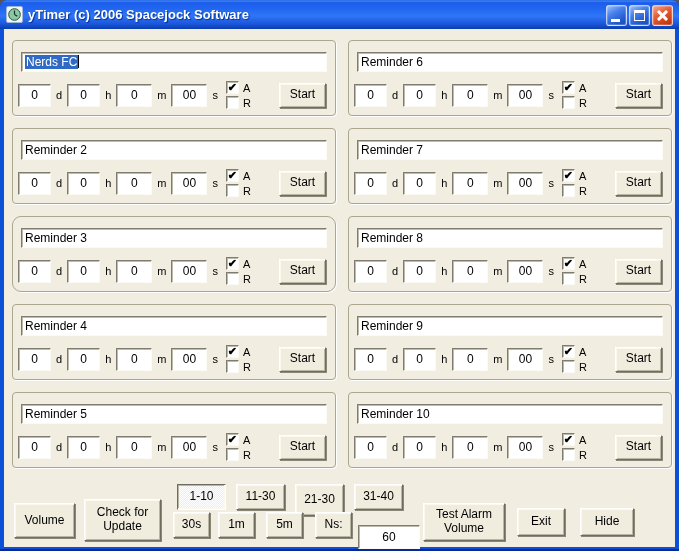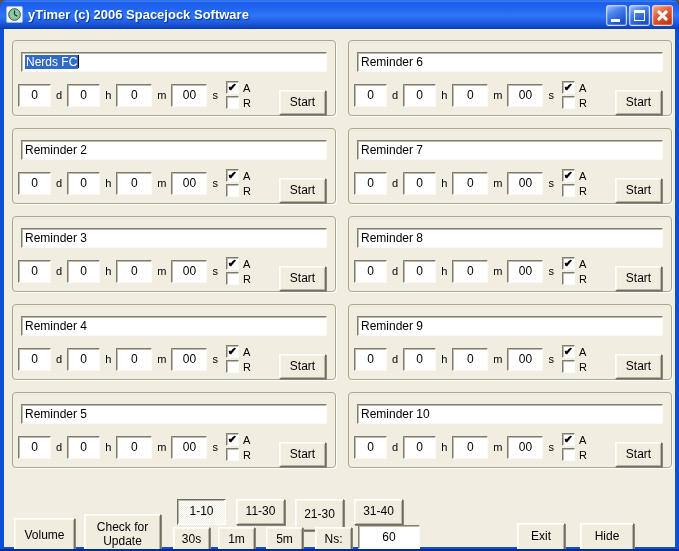--- a/index.html
+++ b/index.html
@@ -42,21 +42,21 @@
   .num-input { height:23px; text-align:center; font-size:12px; font-family:inherit; padding:0; outline:none; }
   .w33 { width:33px; } .w36 { width:36px; }
   .unit { font-size:11px; margin:0 5px; }
   .chk-col { display:flex; flex-direction:column; gap:2px; margin-left:3px; }
   .chk-row { display:flex; align-items:center; gap:4px; height:13px; }
   .checkbox { width:13px; height:13px; font-size:11px; line-height:11px; text-align:center; font-weight:bold; color:#000; }
   .chk-label { font-size:11px; }
   .btn { background:#F0EDDF; border:1px solid; border-color:#FFFFFF #6F6D60 #6F6D60 #FFFFFF;
     box-shadow:inset 1px 1px 0 #FAF8EF, inset -1px -1px 0 #BAB6A5, 1px 1px 0 #8A8778;
     font-family:inherit; font-size:12px; color:#000; display:flex; align-items:center; justify-content:center;
-    padding:0; cursor:default; text-align:center; line-height:1.15;margin-top:15px; }
+    padding:0; cursor:default; text-align:center; line-height:1.15; }
   .btn.pressed { border-color:#6F6D60 #FFFFFF #FFFFFF #6F6D60;
     box-shadow:inset -1px -1px 0 #FAF8EF, inset 1px 1px 0 #BAB6A5;
     background-color:#F7F5EC;
     background-image:conic-gradient(#fff 25%, #F1EEE1 0 50%, #fff 0 75%, #F1EEE1 0);
     background-size:2px 2px; }
   .start-btn { margin-left:auto; width:47px; height:25px; }
   .abs { position:absolute; }
 </style>
 </head>
 <body>
@@ -128,21 +128,21 @@
           </div>
         <div class="chk-row">
             <div class="checkbox sunken"></div>
             <span class="chk-label">R</span>
           </div>
       </div>
       <button class="btn start-btn">Start</button>
     </div>
   </div>
 
-  <div class="panel" style="left:12px;top:216px;">
+  <div class="panel" style="left:12px;top:216px;border-radius:9px;">
     <div class="name-field sunken">Reminder 3</div>
     <div class="num-row">
       <input class="num-input sunken w33" value="0" style="">
       <span class="unit">d</span>
       <input class="num-input sunken w33" value="0" style="">
       <span class="unit">h</span>
       <input class="num-input sunken w36" value="0" style="">
       <span class="unit">m</span>
       <input class="num-input sunken w36" value="00" style="">
       <span class="unit">s</span>
@@ -342,17 +342,18 @@
   <button class="btn abs" style="left:236px;top:484px;width:49px;height:26px;">11-30</button>
   <button class="btn abs" style="left:295px;top:484px;width:49px;height:32px;">21-30</button>
   <button class="btn abs" style="left:354px;top:484px;width:49px;height:26px;">31-40</button>
 
   <button class="btn abs" style="left:173px;top:512px;width:37px;height:26px;">30s</button>
   <button class="btn abs" style="left:218px;top:512px;width:37px;height:26px;">1m</button>
   <button class="btn abs" style="left:266px;top:512px;width:37px;height:26px;">5m</button>
   <button class="btn abs" style="left:315px;top:512px;width:37px;height:26px;">Ns:</button>
   <input class="num-input sunken abs" style="left: 358px; top: 525px; width: 62px; height: 24px;" value="60">
 
+  <button class="btn abs" style="left:423px;top:503px;width:82px;height:38px;padding:0 4px;">Test Alarm Volume</button>
   <button class="btn abs" style="left:517px;top:508px;width:48px;height:28px;">Exit</button>
   <button class="btn abs" style="left:580px;top:508px;width:54px;height:28px;">Hide</button>
 
   <div class="bottom-edge"></div>
 </div>
 
 </body></html>

